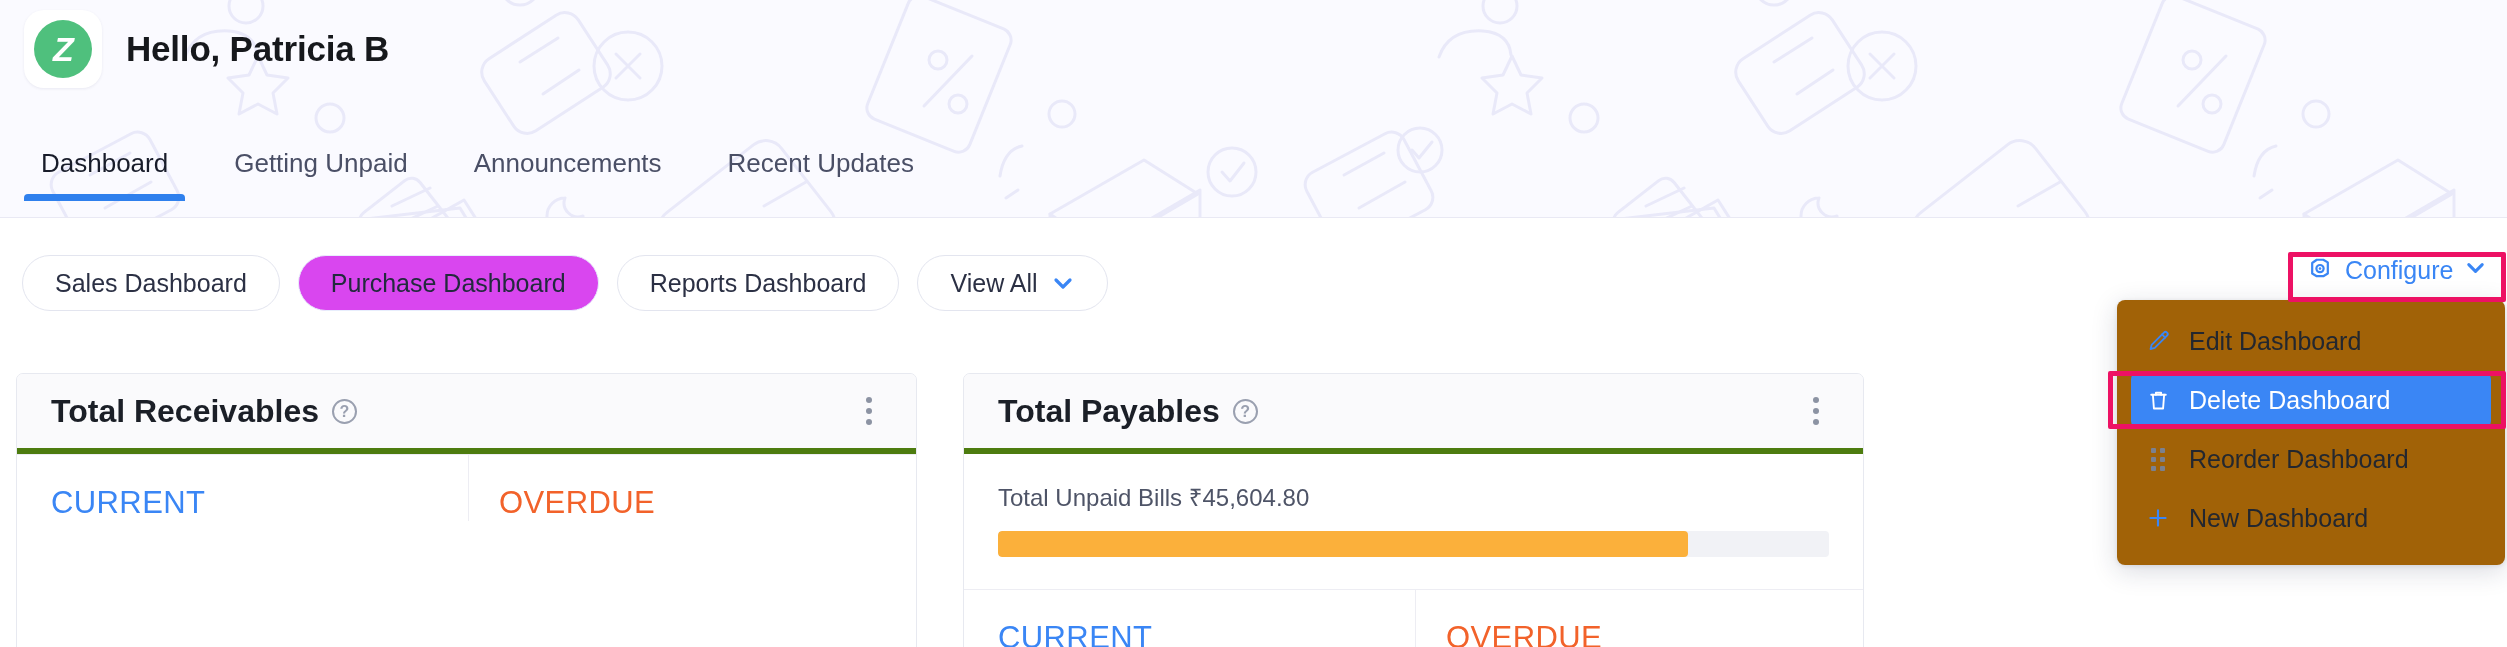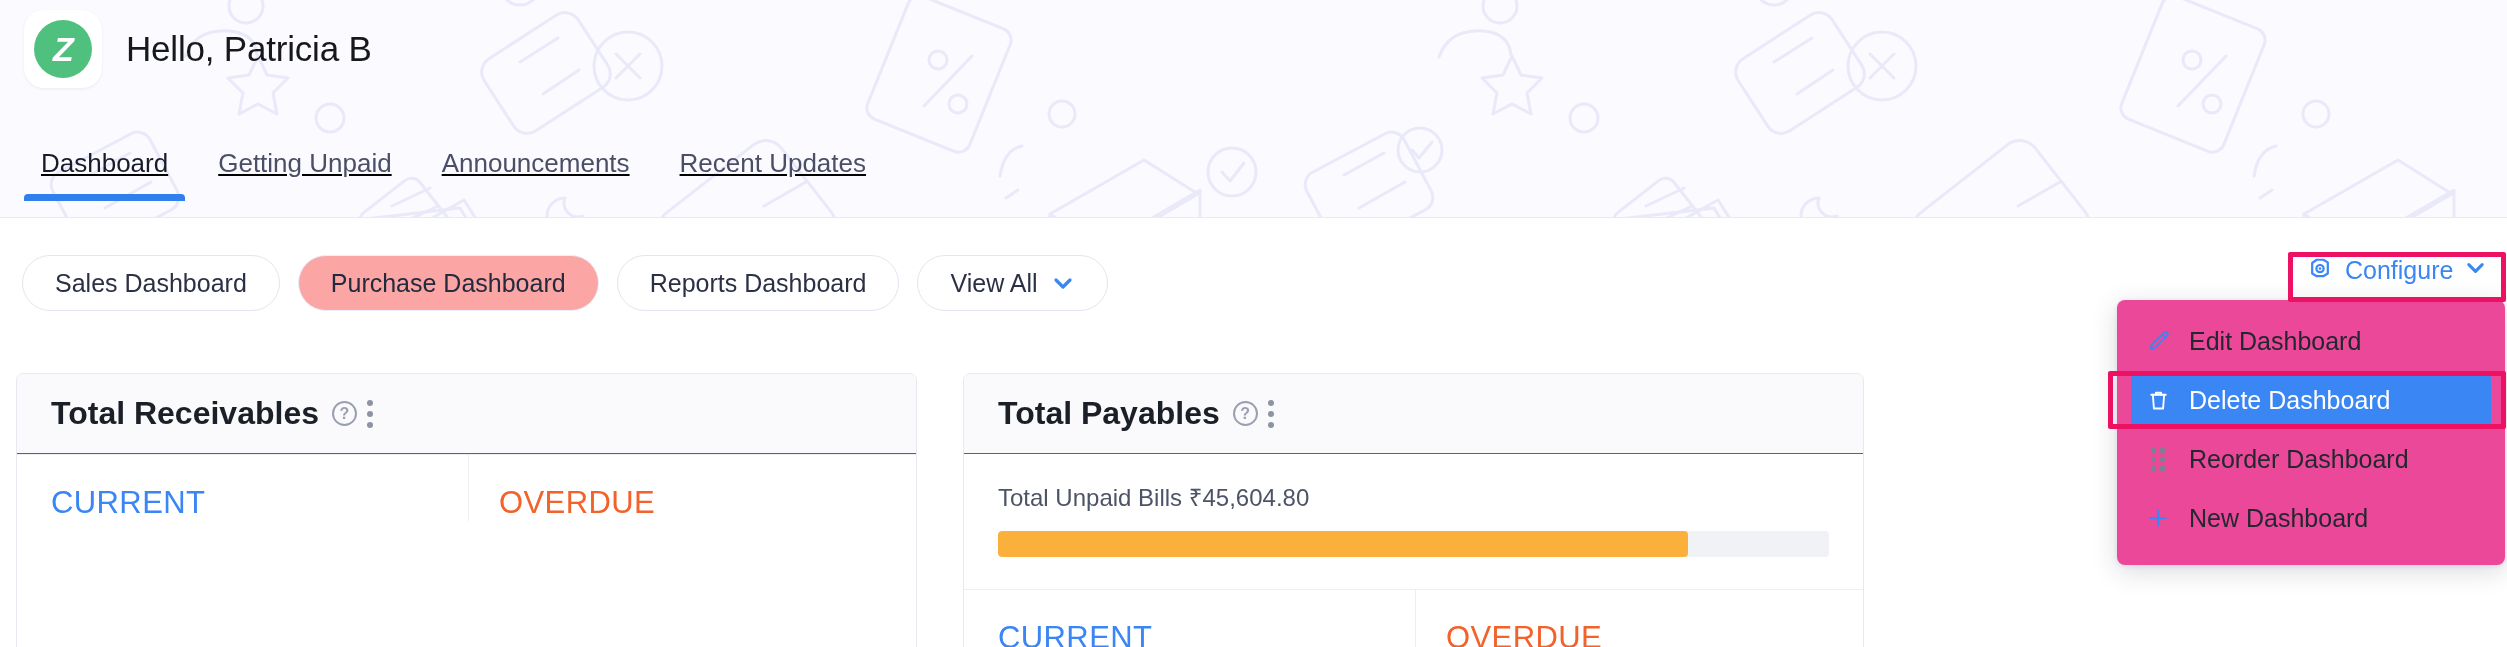--- a/index.html
+++ b/index.html
@@ -34,30 +34,29 @@
     box-shadow:0 1px 3px rgba(40,40,90,.08);
   }
   .logo-circle{
     width:58px; height:58px; border-radius:50%;
     background:#4fc07d;
     display:flex; align-items:center; justify-content:center;
     color:#ffffff; font-size:34px; font-weight:700; font-style:italic;
     letter-spacing:-1px;
   }
   .greeting{
-    font-size:35px; font-weight:400; color:#16181c; letter-spacing:-.2px;
+    font-size:35px; font-weight:700; color:#16181c; letter-spacing:-.2px;
     white-space:nowrap;
   }
 
   
   .tabs{
     position:absolute; left:16px; top:148px;
-    display:flex; align-items:flex-end; gap:0;
+    display:flex; align-items:flex-end; gap:16px;
     z-index:5;
-    text-decoration:underline;
   }
   .tab{
     position:relative;
     padding:0 25px 22px 25px;
     font-size:26px; color:#4a4f66; white-space:nowrap; cursor:pointer;
     background:transparent; border:none;
     font-family:"Liberation Sans", sans-serif;
   }
   .tab.active{ color:#181c2a; }
   .tab.active::after{
@@ -74,21 +73,21 @@
   }
   .pill{
     height:56px; padding:0 32px;
     display:flex; align-items:center; justify-content:center;
     border:1px solid #e3e5ef; border-radius:28px;
     background:#ffffff; color:#2b3044; font-size:25px;
     white-space:nowrap; cursor:pointer;
     font-family:"Liberation Sans", sans-serif;
   }
   .pill.selected{
-    background:#fca5a5; border-color:#e8eefc; color:#222a3d;
+    background:#d946ef; border-color:#e8eefc; color:#222a3d;
   }
   .pill .chev{ margin-left:13px; display:flex; align-items:center; }
 
   
   .configure-wrap{
     position:absolute; left:2292px; top:256px;
     z-index:9;
   }
   .configure-btn{
     height:44px; padding:0 14px;
@@ -100,21 +99,21 @@
   .hl-box{
     position:absolute; border:5px solid #ed1164; border-radius:2px;
     pointer-events:none; z-index:30;
   }
   #hl-configure{ left:2288px; top:252px; width:218px; height:50px; }
   #hl-delete{ left:2108px; top:371px; width:398px; height:58px; }
 
   
   .dropdown{
     position:absolute; left:2117px; top:300px; width:388px;
-    background:#ec4899; border-radius:8px;
+    background:#a16207; border-radius:8px;
     box-shadow:0 6px 26px rgba(30,35,70,.17), 0 1px 4px rgba(30,35,70,.10);
     padding:10px 0 16px 0;
     z-index:10;
   }
   .menu-item{
     display:flex; align-items:center; gap:18px;
     height:56px; margin:3px 14px; padding:0 14px;
     border-radius:7px; cursor:pointer;
     font-size:25px; color:#23272f; white-space:nowrap;
   }
@@ -132,22 +131,22 @@
   .card{
     position:absolute; top:373px;
     background:#ffffff;
     border:1px solid #e7e9f0; border-radius:7px;
     overflow:hidden;
   }
   #card-receivables{ left:16px; width:901px; height:300px; }
   #card-payables{   left:963px; width:901px; height:300px; }
 
   .card-head{
-    height:80px; background:#fafafc; border-bottom:1px solid #4d7c0f;
-    display:flex; align-items:center; justify-content:flex-start;
+    height:80px; background:#fafafc; border-bottom:6px solid #4d7c0f;
+    display:flex; align-items:center; justify-content:space-between;
     padding:0 34px;
   }
   .card-title{
     display:flex; align-items:center; gap:13px;
     font-size:32px; font-weight:700; color:#1b1f27; white-space:nowrap;
   }
   .help-icon{
     width:25px; height:25px; border:2px solid #9aa0b0; border-radius:50%;
     color:#9aa0b0; font-size:16px; line-height:21px; text-align:center;
     font-weight:700;

